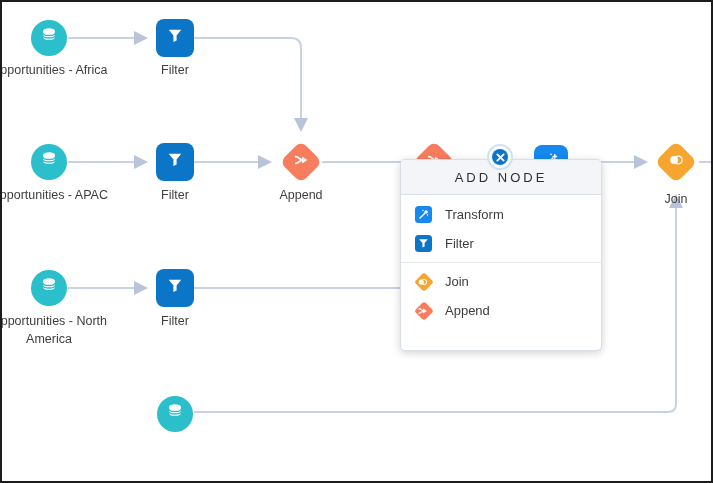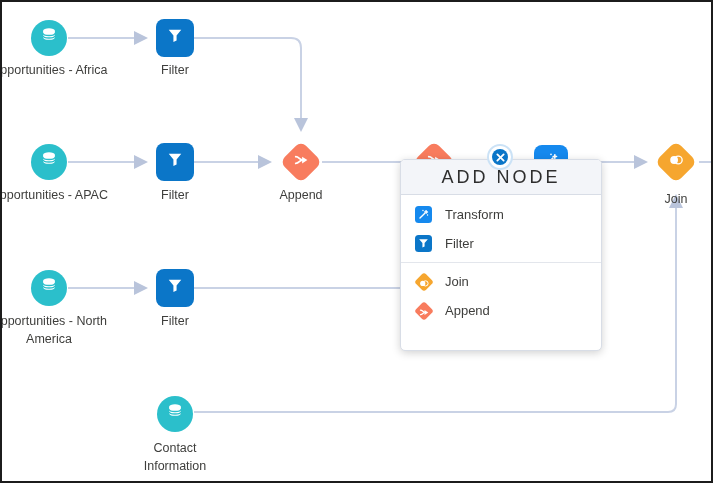--- a/index.html
+++ b/index.html
@@ -17,22 +17,22 @@
   .diamond > *{transform:rotate(-45deg);}
   .append-c{background:#F87C5E;}
   .join-c{background:#F6A62F;}
   .transform-c{background:#1589EE;}
   .node-label{position:absolute;z-index:2;text-align:center;font-size:12.5px;line-height:18px;color:#3E3E3C;transform:translateX(-50%);}
 
   
   .popup{position:absolute;left:398px;top:157px;width:202px;height:192px;background:#fff;
          border:1px solid #D8DDE6;border-radius:5px;box-shadow:0 2px 8px rgba(0,0,0,.18);z-index:10;box-sizing:border-box;}
   .popup-header{height:34px;background:#F3F5F9;border-bottom:1px solid #D8DDE6;border-radius:4px 4px 0 0;
-                display:flex;align-items:center;justify-content:center;font-size:18px;letter-spacing:3px;color:#2e2e2e;}
-  .menu{padding:5px 0;text-align:right;}
+                display:flex;align-items:center;justify-content:center;font-size:13px;letter-spacing:3px;color:#2e2e2e;}
+  .menu{padding:5px 0;}
   .menu-item{display:flex;align-items:center;gap:13px;height:29px;padding:0 14px;cursor:pointer;}
   .mi-icon{width:17px;height:17px;border-radius:3.5px;display:flex;align-items:center;justify-content:center;flex:0 0 auto;}
   .mi-diamond{width:14px;height:14px;border-radius:3px;transform:rotate(45deg);margin:0 1.5px;}
   .mi-diamond > svg{transform:rotate(-45deg);}
   .mi-label{font-size:13px;color:#3E3E3C;}
   .menu-divider{height:1px;background:#E3E6EC;margin:4px 0;}
 
   
   .close-btn{position:absolute;left:485px;top:142px;width:26px;height:26px;border-radius:50%;
              background:#CBE2F6;display:flex;align-items:center;justify-content:center;z-index:11;cursor:pointer;}
@@ -201,21 +201,20 @@
               <path d="M5 5.6 v9 a7 2.8 0 0 0 14 0 v-9 z"></path>
             </g>
             <g stroke="#2BBFCB" stroke-width="1.7" fill="none">
               <path d="M5 8.6a7 2.8 0 0 0 14 0"></path>
               <path d="M5 11.6a7 2.8 0 0 0 14 0"></path>
               <path d="M5 14.6a7 2.8 0 0 0 14 0"></path>
             </g>
           </svg>
     </span>
   </div>
-  <div class="node-label" style="left:173px;top:437px;width:92px;">Contact Information</div>
 
   <div class="popup">
     <div class="popup-header">ADD NODE</div>
     <div class="menu">
       <div class="menu-item">
         <span class="mi-icon transform-c">
           <svg width="13" height="13" viewBox="0 0 24 24">
                 <g stroke="#fff" stroke-width="2.6" stroke-linecap="round">
                   <line x1="5.5" y1="18.5" x2="14" y2="10"></line>
                 </g>

